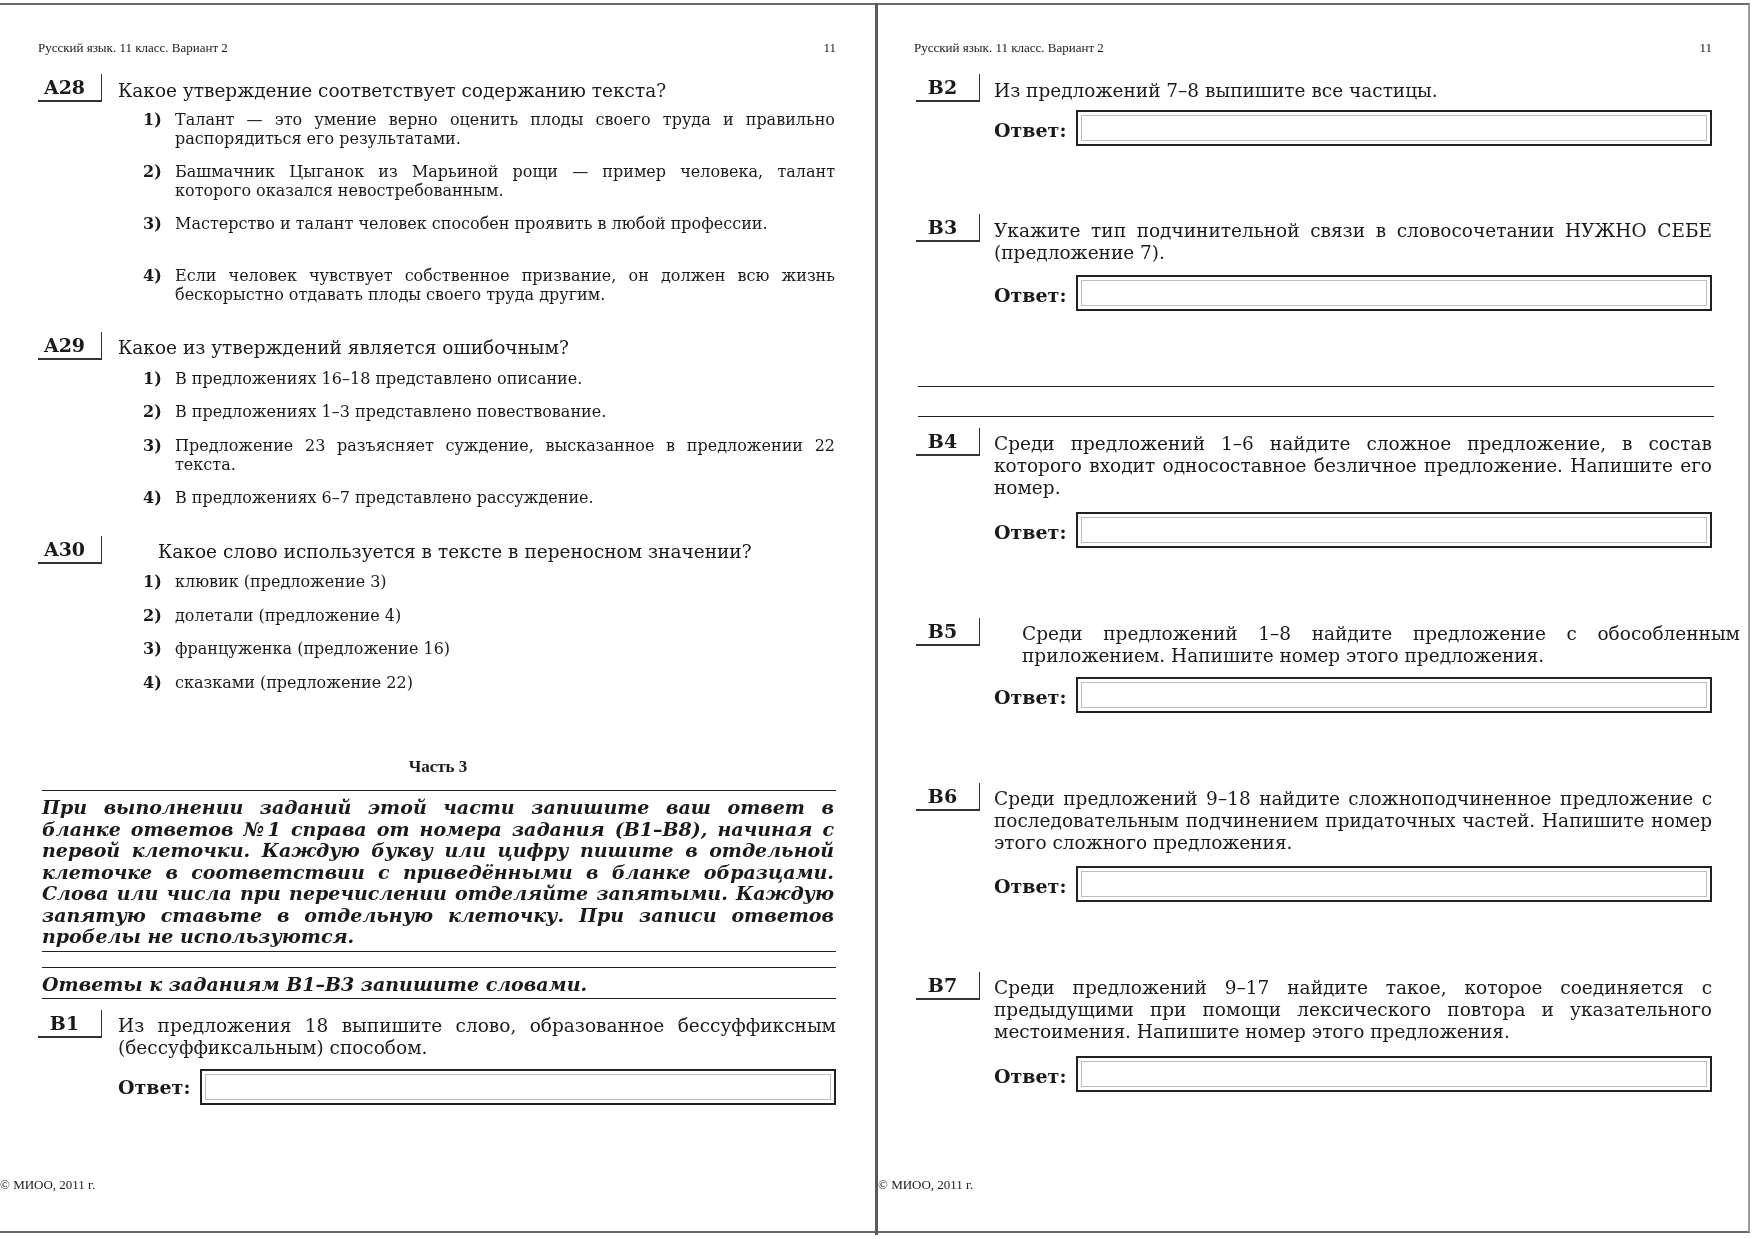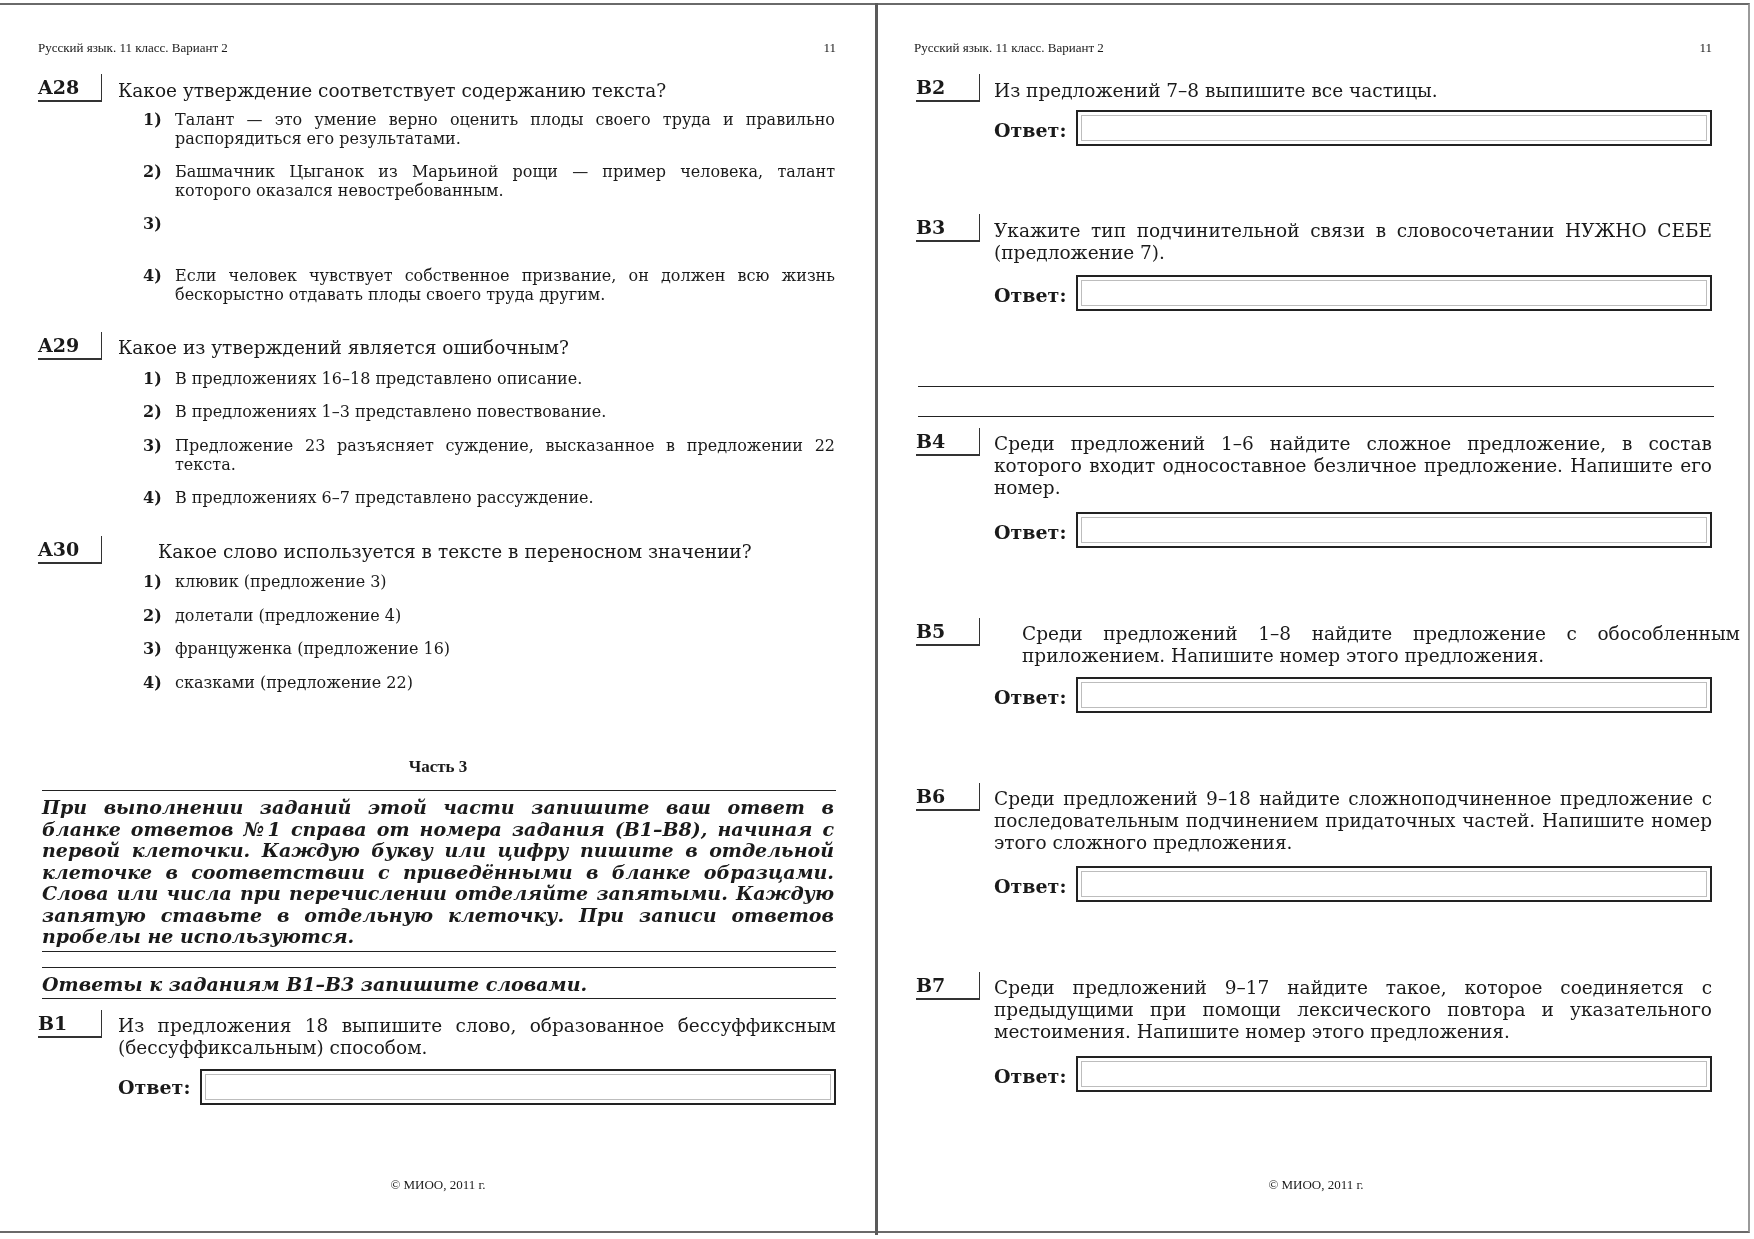--- a/index.html
+++ b/index.html
@@ -10,38 +10,38 @@
     .divider { position: absolute; left: 875px; top: 3px; width: 3px; height: 1232px; background: #5a5a5a; }
     .page { position: absolute; top: 0; height: 1239px; }
     .page.left { left: 0; width: 876px; }
     .page.right { left: 878px; width: 876px; }
     .hdr { position: absolute; top: 40px; font-size: 13px; font-family: "Liberation Serif", serif; }
     .hdr-title { left: 38px; }
     .hdr-num { right: 40px; }
     .page.right .hdr-title { left: 36px; }
     .page.right .hdr-num { right: 42px; }
     .task-label { position: absolute; width: 64px; height: 28px; font-weight: bold; font-size: 19px;
-                  text-align: left; padding-right: 10px; box-sizing: border-box;
+                  text-align: center; padding-right: 10px; box-sizing: border-box;
                   border-bottom: 2px solid #333; border-right: 1.5px solid #333; line-height: 26px; }
     .task-q { position: absolute; font-size: 18.5px; line-height: 22px; text-align: justify; }
     .opt { position: absolute; display: flex; }
     .opt-num { width: 32px; font-weight: bold; flex: none; }
     .opt-text { text-align: justify; }
 
     .ans-label { position: absolute; font-weight: bold; font-size: 19px; }
     .ans-box { position: absolute; height: 36px; border: 2px solid #222; box-sizing: border-box; background: #fff; }
     .ans-box::after { content: ""; position: absolute; left: 3px; right: 3px; top: 3px; bottom: 3px; border: 1px solid #bdbdbd; }
     .ans-box input { position: absolute; left: 6px; top: 5px; right: 6px; bottom: 5px; border: none; outline: none; background: transparent;
                      font-family: "DejaVu Serif", serif; font-size: 16px; }
 
     .part-title { position: absolute; left: 0; width: 876px; text-align: center; font-weight: bold; font-size: 17px; font-family: "Liberation Serif", serif; top: 757px; }
     .rule { position: absolute; height: 0; border-top: 1.5px solid #222; }
     .instr { position: absolute; font-style: italic; font-weight: bold; font-size: 19px; line-height: 21.5px; text-align: justify; font-family: "DejaVu Serif", serif; }
     .note { position: absolute; font-style: italic; font-weight: bold; font-size: 19px; }
-    .footer { position: absolute; top: 1177px; width: 876px; text-align: center; font-size: 13px; font-family: "Liberation Serif", serif; }
+    .footer { position: absolute; top: 1177px; width: 876px; text-align: left; font-size: 13px; font-family: "Liberation Serif", serif; }
   </style>
 </head>
 <body>
 
 <div class="frame"></div>
 <div class="divider"></div>
 
 <div class="page left">
   <div class="hdr hdr-title">Русский язык. 11 класс. Вариант 2</div>
   <div class="hdr hdr-num">11</div>
@@ -52,20 +52,21 @@
     <div class="opt" style="left:143px; top:110px; width:692px;">
       <span class="opt-num">1)</span>
       <span class="opt-text">Талант — это умение верно оценить плоды своего труда и правильно распорядиться его результатами.</span>
     </div>
     <div class="opt" style="left:143px; top:162px; width:692px;">
       <span class="opt-num">2)</span>
       <span class="opt-text">Башмачник Цыганок из Марьиной рощи — пример человека, талант которого оказался невостребованным.</span>
     </div>
     <div class="opt" style="left:143px; top:214px; width:692px;">
       <span class="opt-num">3)</span>
+      <span class="opt-text">Мастерство и талант человек способен проявить в любой профессии.</span>
     </div>
     <div class="opt" style="left:143px; top:266px; width:692px;">
       <span class="opt-num">4)</span>
       <span class="opt-text">Если человек чувствует собственное призвание, он должен всю жизнь бескорыстно отдавать плоды своего труда другим.</span>
     </div>
   </div>
 
   <div>
     <div class="task-label" style="left:38px; top:332px;">A29</div>
     <div class="task-q" style="left:118px; top:337px; width:720px;">Какое из утверждений является ошибочным?</div>

